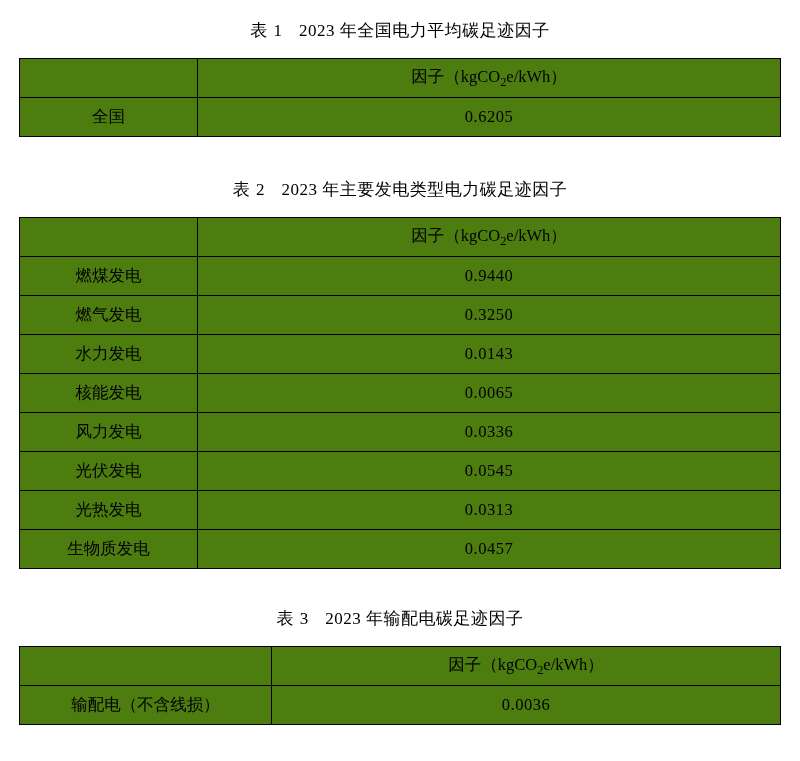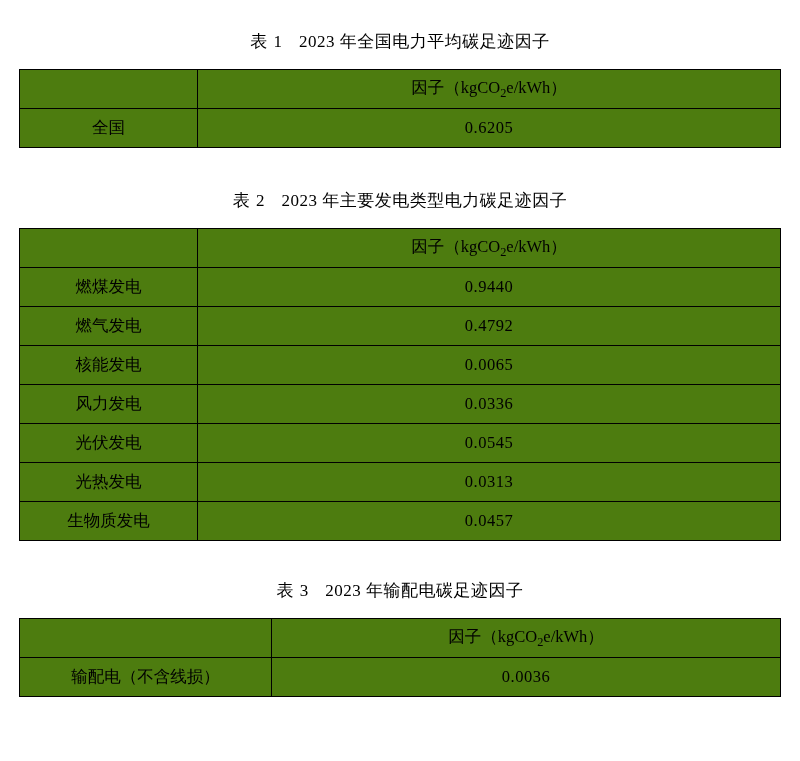--- a/index.html
+++ b/index.html
@@ -12,21 +12,21 @@
     height: 761px;
     font-family: "Liberation Serif", "DejaVu Serif", serif;
     color: #000000;
     position: relative;
     overflow: hidden;
   }
   .page {
     width: 800px;
     height: 761px;
     box-sizing: border-box;
-    padding: 12px;
+    padding: 1px;
   }
   .table-caption {
     text-align: center;
     font-size: 17px;
     font-family: "Liberation Serif", "DejaVu Serif", serif;
     font-weight: normal;
     letter-spacing: 0.5px;
   }
   .caption-no { letter-spacing: 1px; }
   .caption-gap { display: inline-block; width: 16px; }
@@ -114,21 +114,25 @@
       <tr>
         <td class="blank-cell"></td>
         <td class="hdr-cell"><span>因子（kgCO</span><span class="sub">2</span><span>e/kWh）</span></td>
       </tr>
       <tr>
         <td>燃煤发电</td>
         <td class="num">0.9440</td>
       </tr>
       <tr>
         <td>燃气发电</td>
-        <td class="num">0.4792</td>
+        <td class="num">0.3250</td>
+      </tr>
+      <tr>
+        <td>水力发电</td>
+        <td class="num">0.0143</td>
       </tr>
       <tr>
         <td>核能发电</td>
         <td class="num">0.0065</td>
       </tr>
       <tr>
         <td>风力发电</td>
         <td class="num">0.0336</td>
       </tr>
       <tr>

